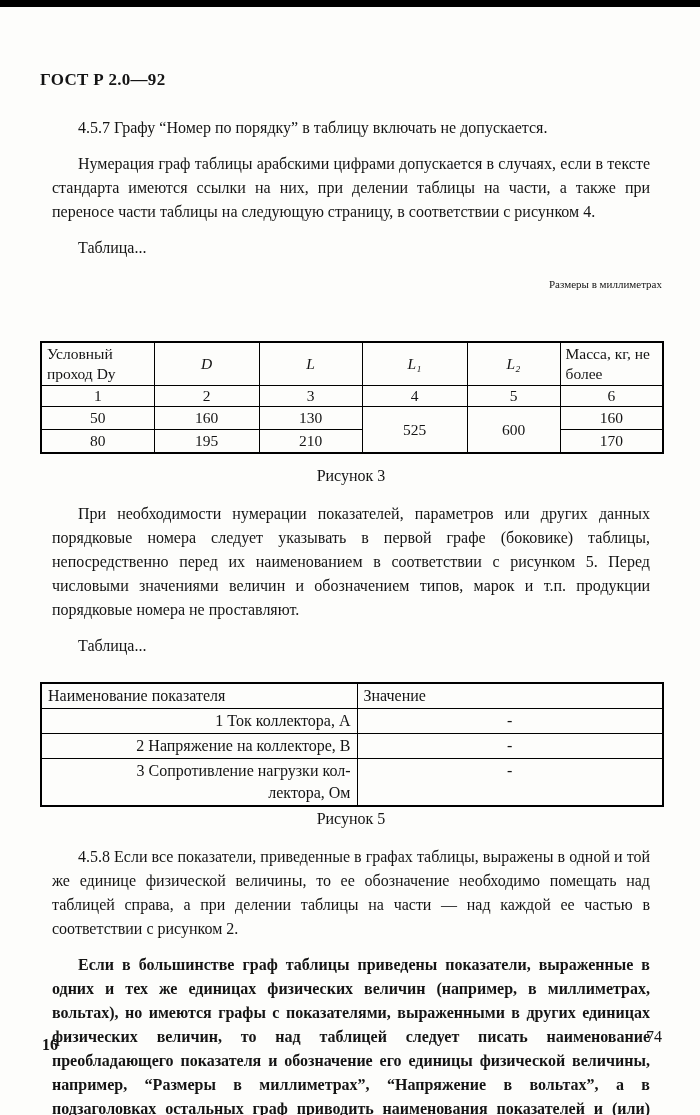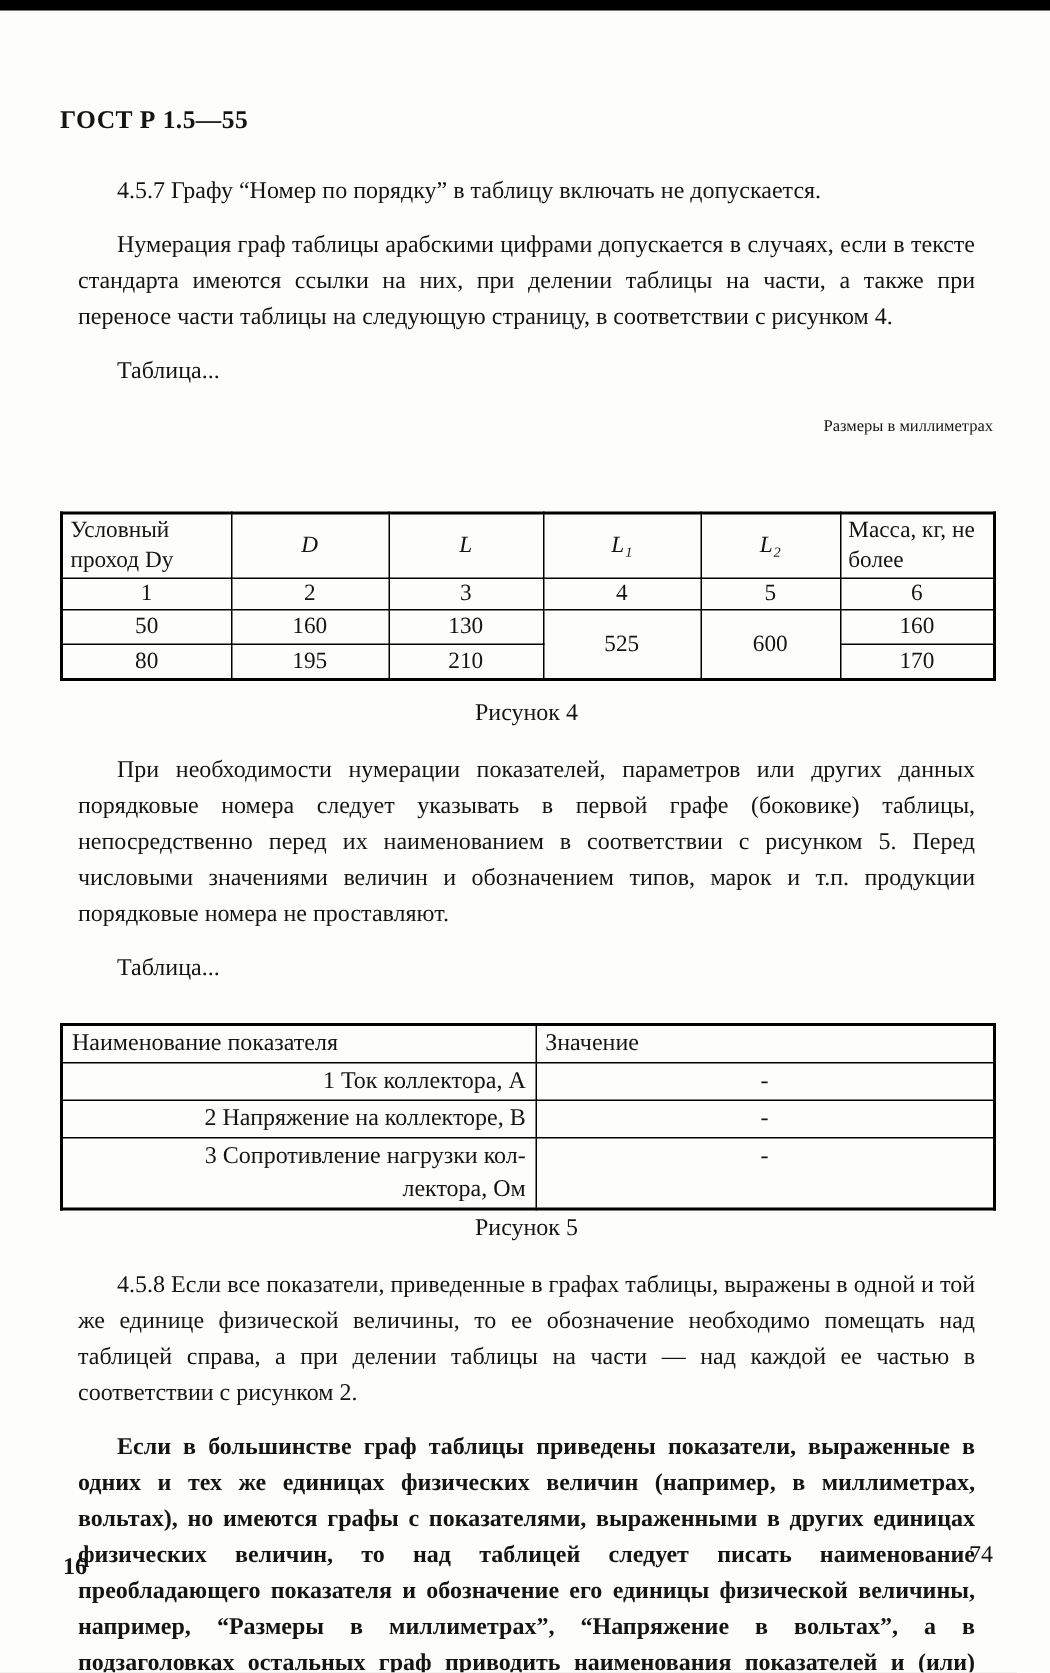--- a/index.html
+++ b/index.html
@@ -103,21 +103,21 @@
   }
 </style>
 </head>
 <body>
 
 <div class="page">
   <div class="scan-bar"></div>
 
   <div class="content">
 
-    <div class="gost-header">ГОСТ Р 1.5—55</div>
+    <div class="gost-header">ГОСТ Р 2.0—92</div>
 
     <p class="body">4.5.7 Графу “Номер по порядку” в таблицу включать не допускается.</p>
     <p class="body">Нумерация граф таблицы арабскими цифрами допускается в случаях, если в тексте стандарта имеются ссылки на них, при делении таблицы на части, а также при переносе части таблицы на следующую страницу, в соответствии с рисунком 4.</p>
     <p class="body">Таблица...</p>
 
     <div class="units-note">Размеры в миллиметрах</div>
 
     <table class="t1">
       <colgroup>
         <col style="width:113px">
@@ -154,21 +154,21 @@
       </tr>
       <tr>
         <td>80</td>
         <td>195</td>
         <td>210</td>
         <td>170</td>
       </tr>
     </tbody>
       </table>
 
-    <div class="fig-caption">Рисунок 4</div>
+    <div class="fig-caption">Рисунок 3</div>
 
     <p class="body">При необходимости нумерации показателей, параметров или других данных порядковые номера следует указывать в первой графе (боковике) таблицы, непосредственно перед их наименованием в соответствии с рисунком 5. Перед числовыми значениями величин и обозначением типов, марок и т.п. продукции порядковые номера не проставляют.</p>
     <p class="body">Таблица...</p>
 
     <div class="spacer-s"></div>
 
     <table class="t2">
       <colgroup>
         <col style="width:316px">
           <col style="width:306px">

